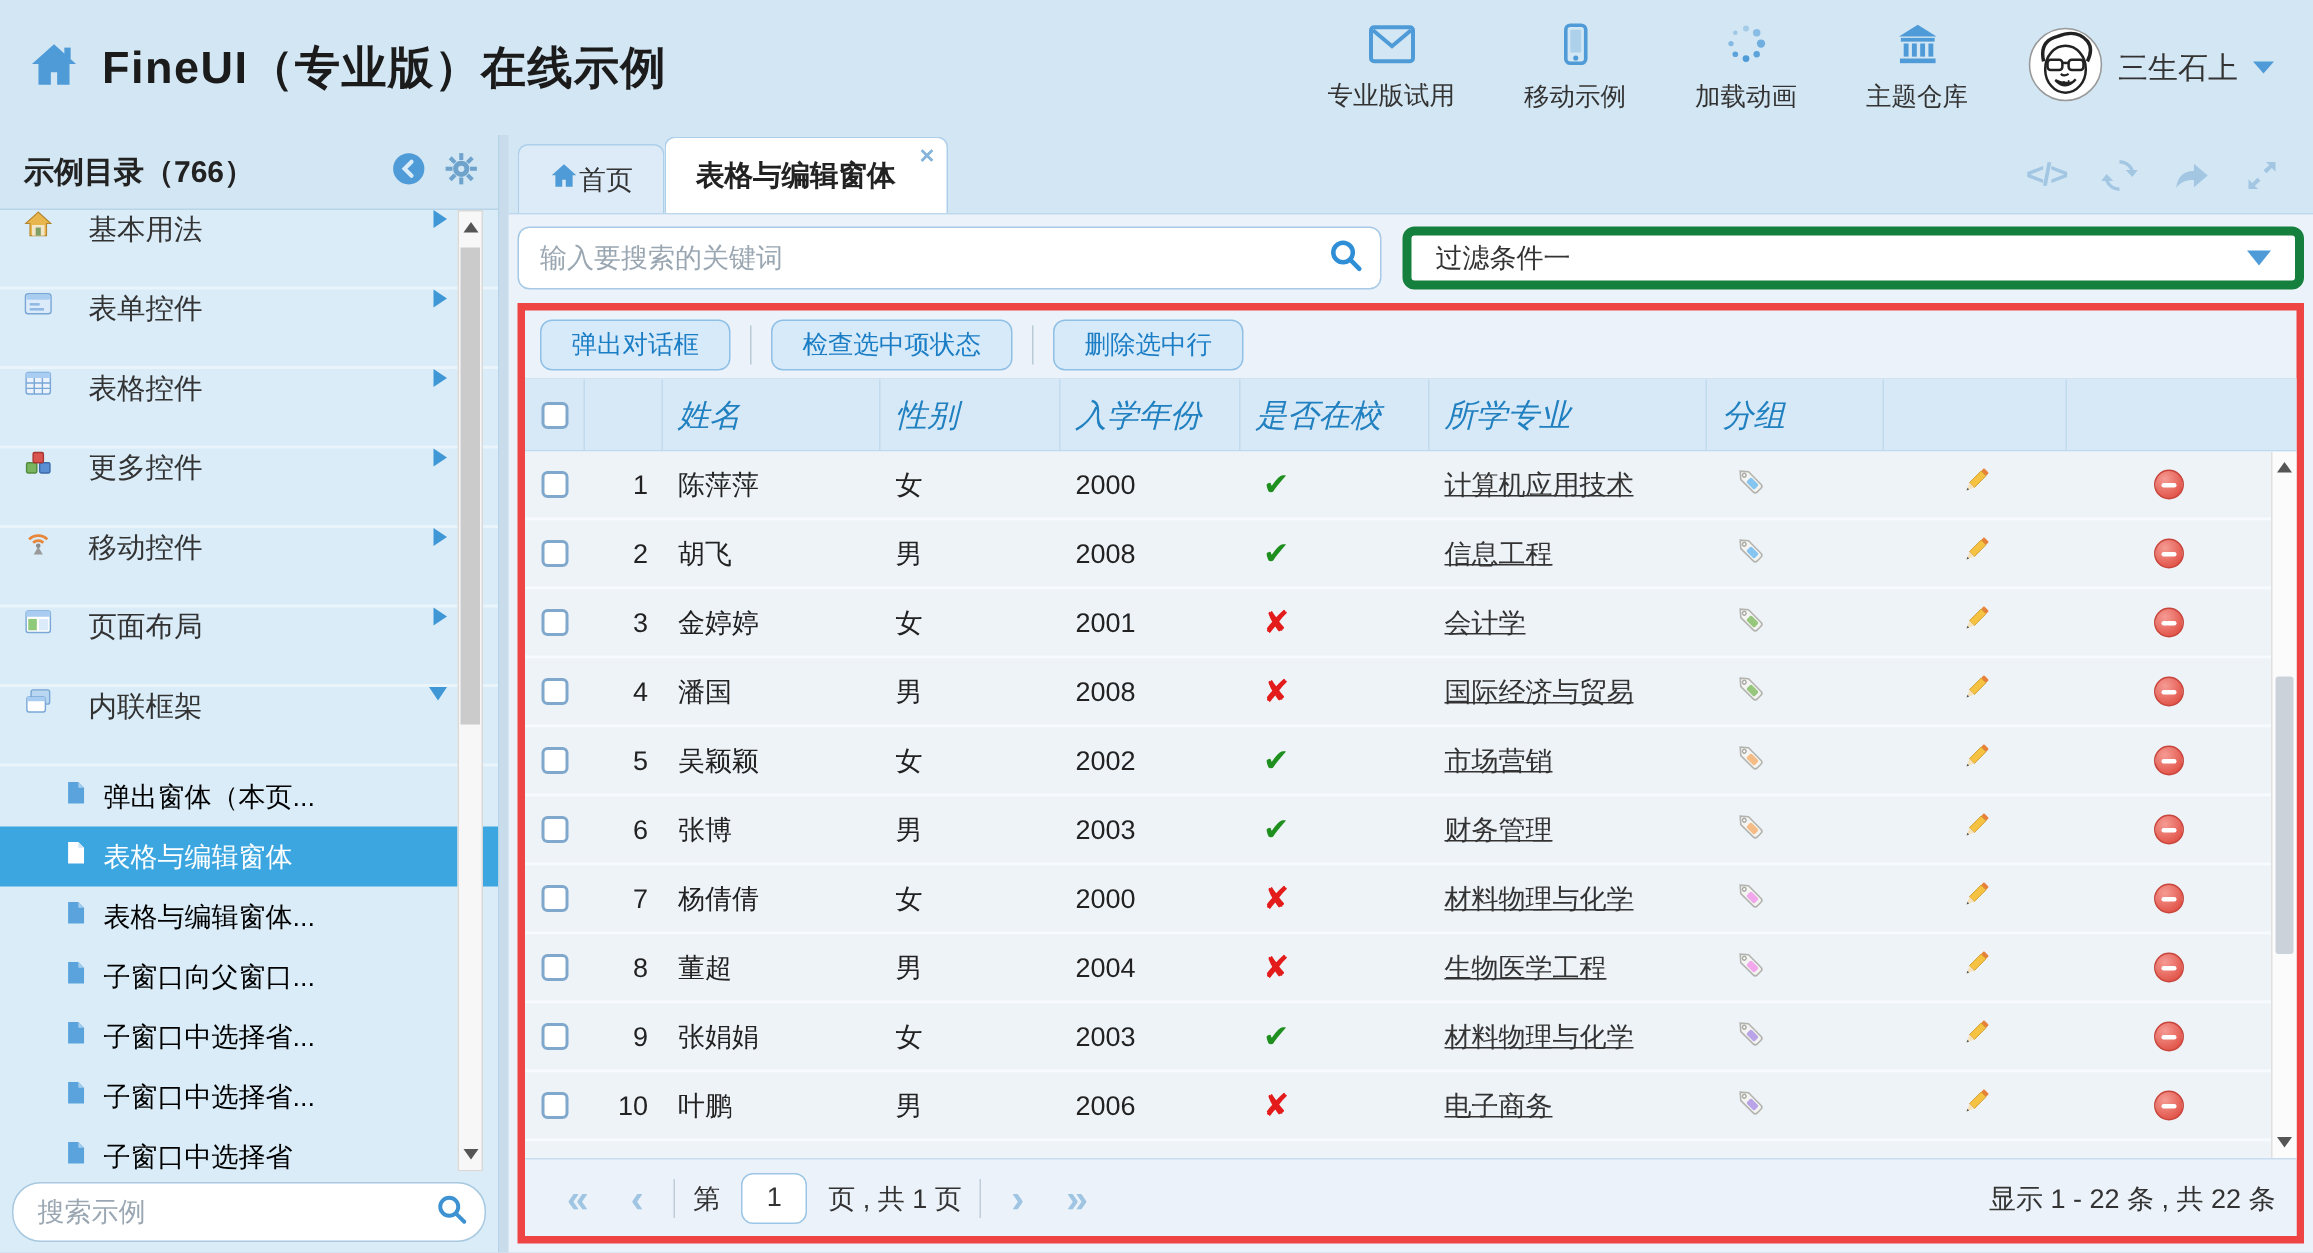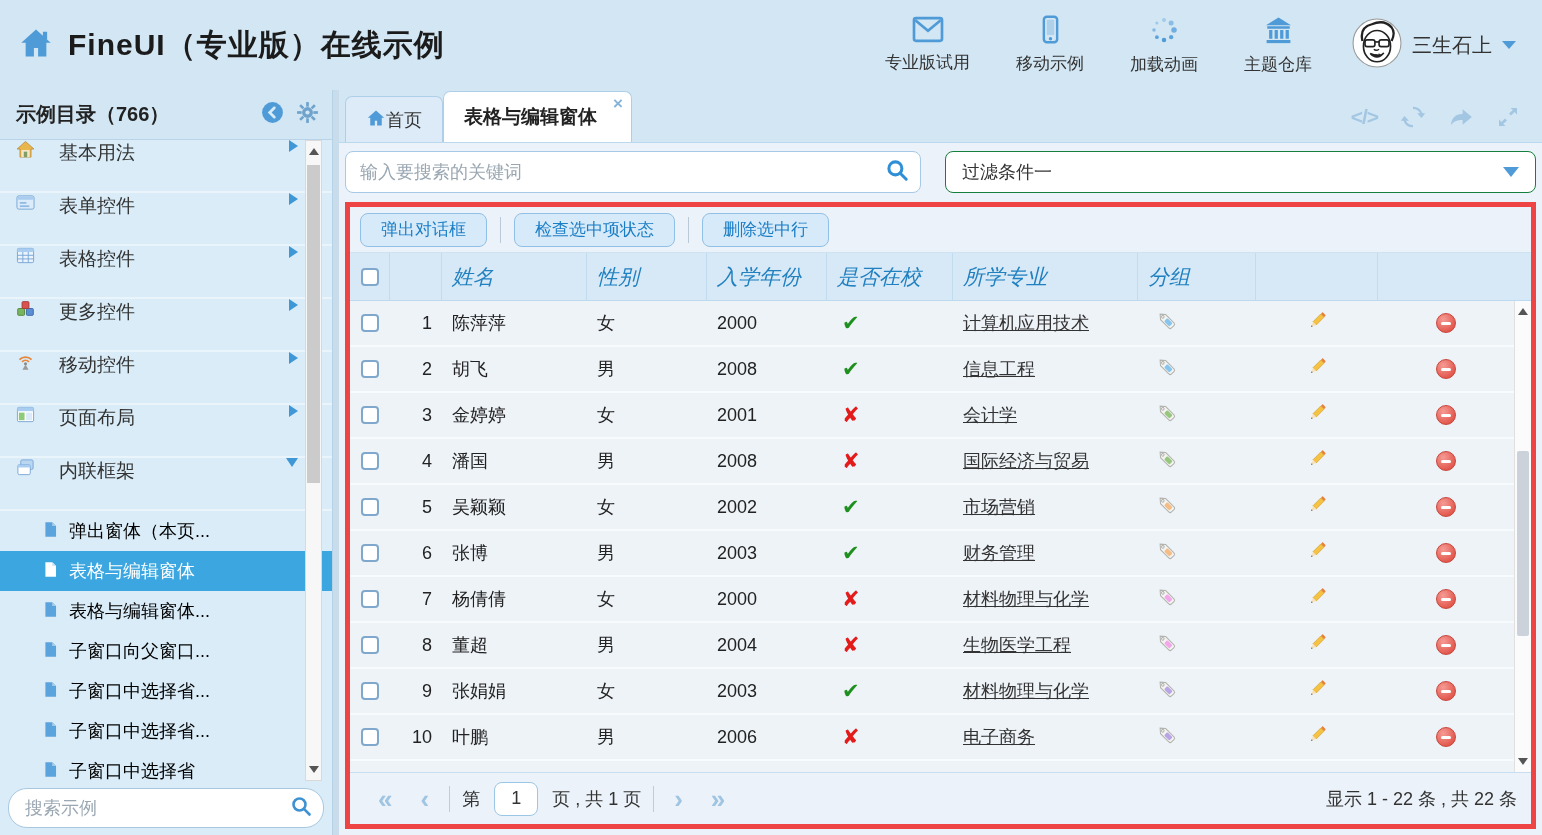--- a/index.html
+++ b/index.html
@@ -72,27 +72,27 @@
   .tab-close { position:absolute; top:3px; right:8px; font-size:17px; font-weight:bold;
     color:#85b3d9; cursor:pointer; line-height:1; }
   .tb-spacer { flex:1; }
   .tb-icons { display:flex; align-items:center; gap:22px; margin:0 22px 12px 0; }
   .tb-icons .uicon { cursor:pointer; display:flex; align-items:center; }
   .code-glyph { font-size:21px; font-weight:bold; color:#a3c6e3; letter-spacing:-1px; }
 
   
   .content { flex:1; background:#ebf2f9; padding:8px 6px 6px 6px; display:flex;
     flex-direction:column; min-height:0; }
-  .filter-row { height:42px; flex:none; display:flex; gap:24px; margin-bottom:9px; }
+  .filter-row { height:42px; flex:none; display:flex; gap:14px; margin-bottom:9px; }
   .search-box { width:576px; background:#fff; border:1px solid #a5c9e6; border-radius:8px;
     display:flex; align-items:center; padding:0 10px 0 14px; }
   .search-box input { flex:1; border:none; outline:none; font-size:18px; color:#333;
     background:transparent; font-family:inherit; }
   .search-box input::placeholder { color:#9aa7b2; }
-  .dropdown { flex:1; background:#fff; border:1px solid #15803d; border-radius:8px;
+  .dropdown { flex:1; background:#fff; border:6px solid #15803d; border-radius:8px;
     display:flex; align-items:center; padding:0 16px; cursor:pointer; }
   .dropdown .val { flex:1; font-size:18px; color:#333; }
   .dd-caret { width:0; height:0; border-left:8px solid transparent; border-right:8px solid transparent;
     border-top:10px solid #4f9bd8; }
 
   .grid-panel { flex:1; border:5px solid #ef4444; display:flex; flex-direction:column; min-height:0;
     background:#ebf2f9; }
   .btn-row { height:46px; flex:none; display:flex; align-items:center; padding-left:10px;
     border-bottom:1px solid #cfe2f1; }
   .tbtn { height:34px; background:#d7eafa; border:1px solid #90c0e6; border-radius:8px;

